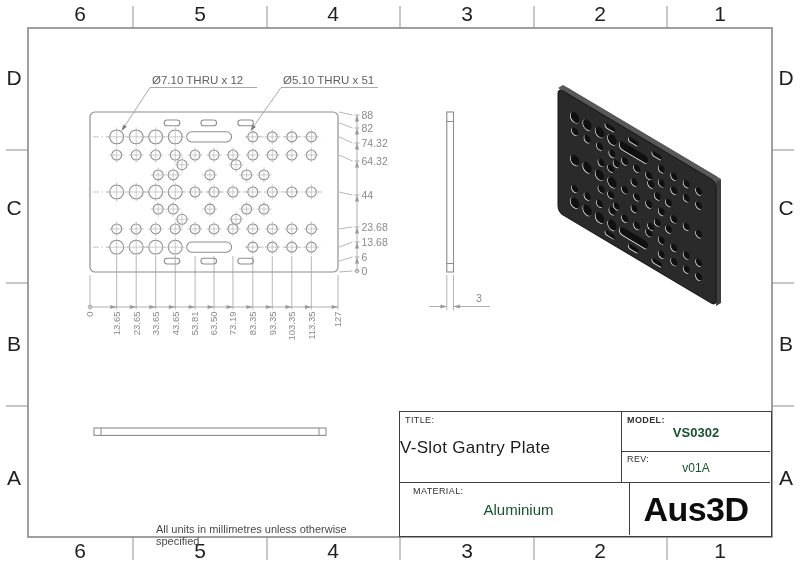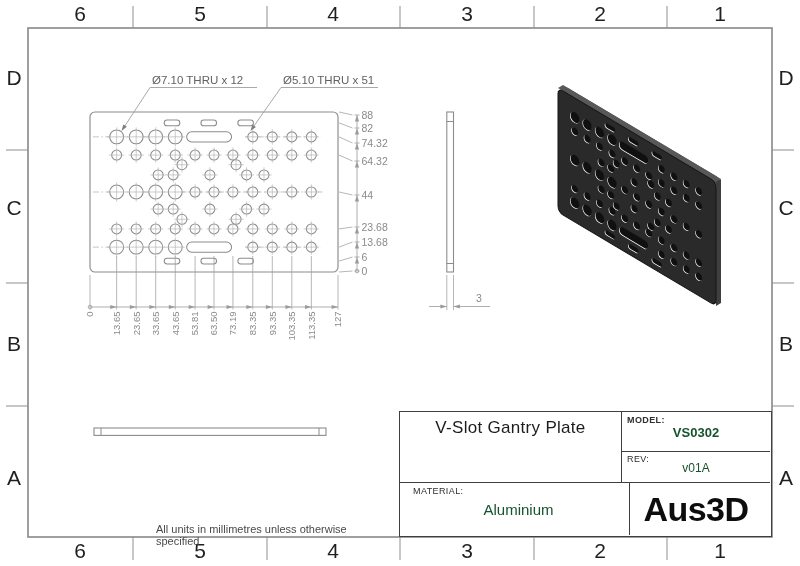--- a/index.html
+++ b/index.html
@@ -10,21 +10,21 @@
       color:#1f1f1f;letter-spacing:0;}
   .tblock{position:absolute;left:399px;top:411px;width:373px;height:126px;
           border:1.6px solid #3f3f3f;box-sizing:border-box;background:#fff;}
   .cell{position:absolute;box-sizing:border-box;}
   .cell-title{left:0;top:0;width:222px;height:71px;border-right:1.4px solid #3f3f3f;border-bottom:1.4px solid #3f3f3f;}
   .cell-material{left:8px;top:71px;width:222px;height:52px;border-right:1.4px solid #3f3f3f;}
   .cell-model{left:222px;top:0;width:148px;height:40px;border-bottom:1.4px solid #3f3f3f;font-weight:bold;}
   .cell-rev{left:222px;top:40px;width:148px;height:31px;border-bottom:1.4px solid #3f3f3f;}
   .cell-logo{left:222px;top:71px;width:148px;height:52px;}
   .small-label{font-size:9px;color:#2e2e2e;letter-spacing:.4px;padding:3px 0 0 5px;}
-  .title-main{text-align:center;font-size:17px;color:#1c1c1c;line-height:18px;margin-top:7px;letter-spacing:.3px;}
+  .title-main{font-size:17px;color:#1c1c1c;line-height:18px;margin-top:14px;letter-spacing:.3px;}
   .val-center{text-align:center;font-size:13px;color:#14532d;}
   .material-val{font-size:15px;margin-top:5px;}
   .logo{width:100%;height:100%;display:flex;align-items:center;justify-content:center;
         font-size:34px;font-weight:700;color:#0d0d0d;letter-spacing:-.5px;text-align:right;}
   .note{position:absolute;left:156px;top:523px;width:234px;text-align:left;
         font-size:11px;color:#4a4a4a;}
 </style>
 </head>
 <body>
 
@@ -531,20 +531,21 @@
   <div class="zl" style="left:14px;top:208px">C</div>
   <div class="zl" style="left:14px;top:344px">B</div>
   <div class="zl" style="left:14px;top:478px">A</div>
   <div class="zl" style="left:786px;top:78px">D</div>
   <div class="zl" style="left:786px;top:208px">C</div>
   <div class="zl" style="left:786px;top:344px">B</div>
   <div class="zl" style="left:786px;top:478px">A</div>
 
   <div class="tblock">
     <div class="cell cell-title">
+      <div class="small-label">TITLE:</div>
       <div class="title-main">
         <div>V-Slot Gantry Plate</div>
       </div>
     </div>
     <div class="cell cell-material">
       <div class="small-label">MATERIAL:</div>
       <div class="val-center material-val">Aluminium</div>
     </div>
     <div class="cell cell-model">
       <div class="small-label">MODEL:</div>

